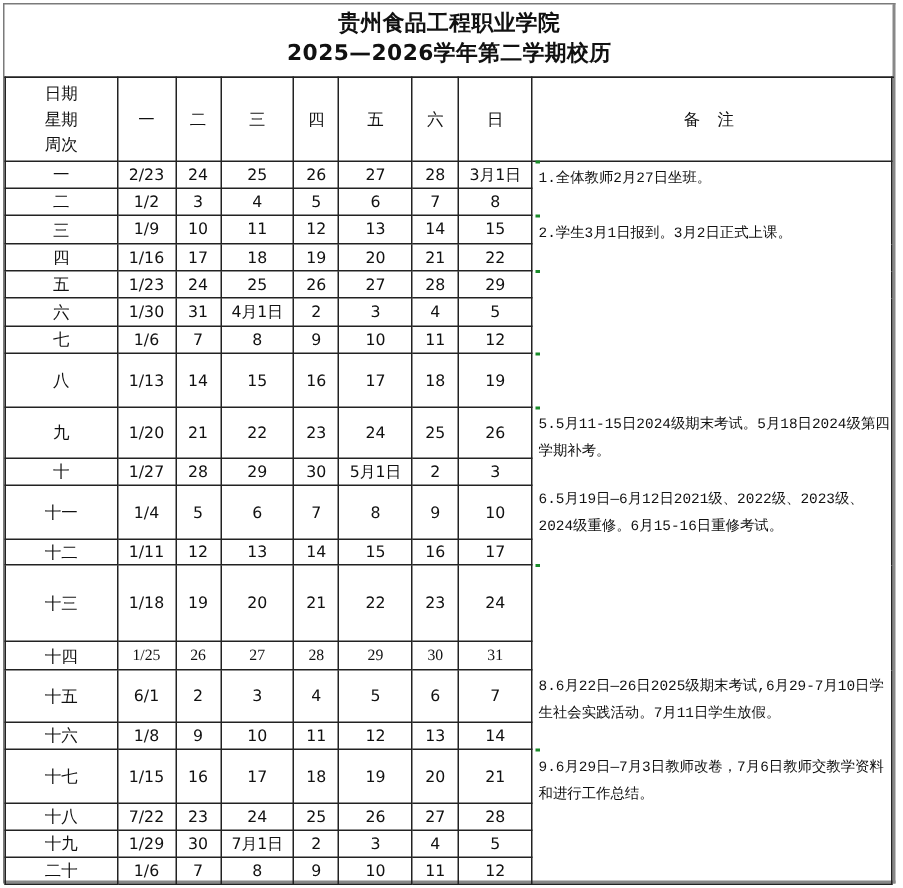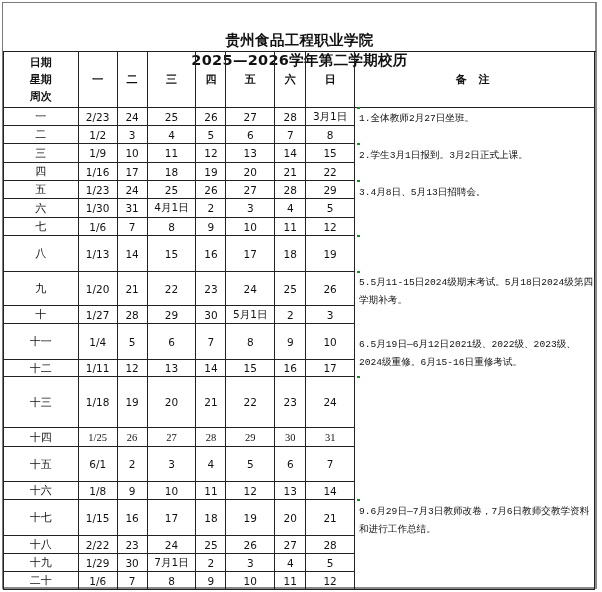--- a/index.html
+++ b/index.html
@@ -3,25 +3,25 @@
 <meta charset="utf-8">
 <style>
   html, body { margin: 0; padding: 0; background: #ffffff; }
   body { width: 602px; height: 592px; position: relative; overflow: hidden;
          font-family: "DejaVu Sans", "Liberation Sans", sans-serif; color: #111; }
   #sheet { position: absolute; left: 2px; top: 2px; width: 595px; height: 587px;
            border: 1px solid #7a7a7a; box-sizing: border-box; border-right: 2px solid #888; border-bottom: 2px solid #888; }
   .title-block { position: absolute; left: 0; top: 0; width: 593px; height: 48px;
                  border-bottom: 1px solid #222; text-align: center; }
   .title-line { font-weight: bold; font-size: 14.5px; line-height: 20px; letter-spacing: 0.3px; }
-  .title-line.l1 { padding-top: 3px; margin-top: 24px; }
+  .title-line.l1 { padding-top: 3px; }
   table.cal { position: absolute; left: 0; top: 48px; border-collapse: collapse; table-layout: fixed; }
   table.cal td, table.cal th { border: 1px solid #222; padding: 0; text-align: center; vertical-align: middle;
         font-size: 10.5px; font-weight: normal; overflow: hidden; white-space: nowrap; }
-  table.cal th { font-weight: bold; font-size: 11px; }
+  table.cal th { font-weight: normal; font-size: 11px; }
   table.cal th.week-head { line-height: 17px; }
   table.cal th.remarks-head { letter-spacing: 4px; }
   table.cal td.week { font-size: 11px; }
   td.notes-cell { border-top: 1px solid #222; border-bottom: none; }
   .notes { position: absolute; left: 354px; top: 104px; width: 240px; height: 484px; font-family: Liberation Mono, monospace; }
   .note { position: absolute; left: 2px; width: 236px; font-size: 9.6px; line-height: 17.5px; color: #111; white-space: normal; }
   .marker { position: absolute; left: 0; width: 3px; height: 2px; background: #1a8a2a; }
 </style>
 </head>
 <body>
@@ -228,21 +228,21 @@
           <td>1/15</td>
           <td>16</td>
           <td>17</td>
           <td>18</td>
           <td>19</td>
           <td>20</td>
           <td>21</td>
         </tr>
         <tr style="height: 18px;">
           <td class="week">十八</td>
-          <td>2/22</td>
+          <td>7/22</td>
           <td>23</td>
           <td>24</td>
           <td>25</td>
           <td>26</td>
           <td>27</td>
           <td>28</td>
         </tr>
         <tr style="height: 18px;">
           <td class="week">十九</td>
           <td>1/29</td>
@@ -270,18 +270,18 @@
     <div class="marker" style="top:0px"></div>
     <div class="marker" style="top:36px"></div>
     <div class="marker" style="top:73px"></div>
     <div class="marker" style="top:128px"></div>
     <div class="marker" style="top:164px"></div>
     <div class="marker" style="top:269px"></div>
     <div class="marker" style="top:392px"></div>
 
     <div class="note" style="top:3px">1.全体教师2月27日坐班。</div>
     <div class="note" style="top:40px">2.学生3月1日报到。3月2日正式上课。</div>
-    <div class="note" style="top:77px">3.4月8日、5月13日招聘会。</div>
     <div class="note" style="top:167px">5.5月11-15日2024级期末考试。5月18日2024级第四学期补考。</div>
-    <div class="note" style="top:229px">6.5月19日—6月12日2021级、2022级、2023级、2024级重修。6月15-16日重修考试。</div>
+    <div class="note" style="top:217px">6.5月19日—6月12日2021级、2022级、2023级、2024级重修。6月15-16日重修考试。</div>
+    <div class="note" style="top:342px">8.6月22日—26日2025级期末考试,6月29-7月10日学生社会实践活动。7月11日学生放假。</div>
     <div class="note" style="top:396px">9.6月29日—7月3日教师改卷，7月6日教师交教学资料和进行工作总结。</div>
   </div>
 </div>
 
 </body></html>

